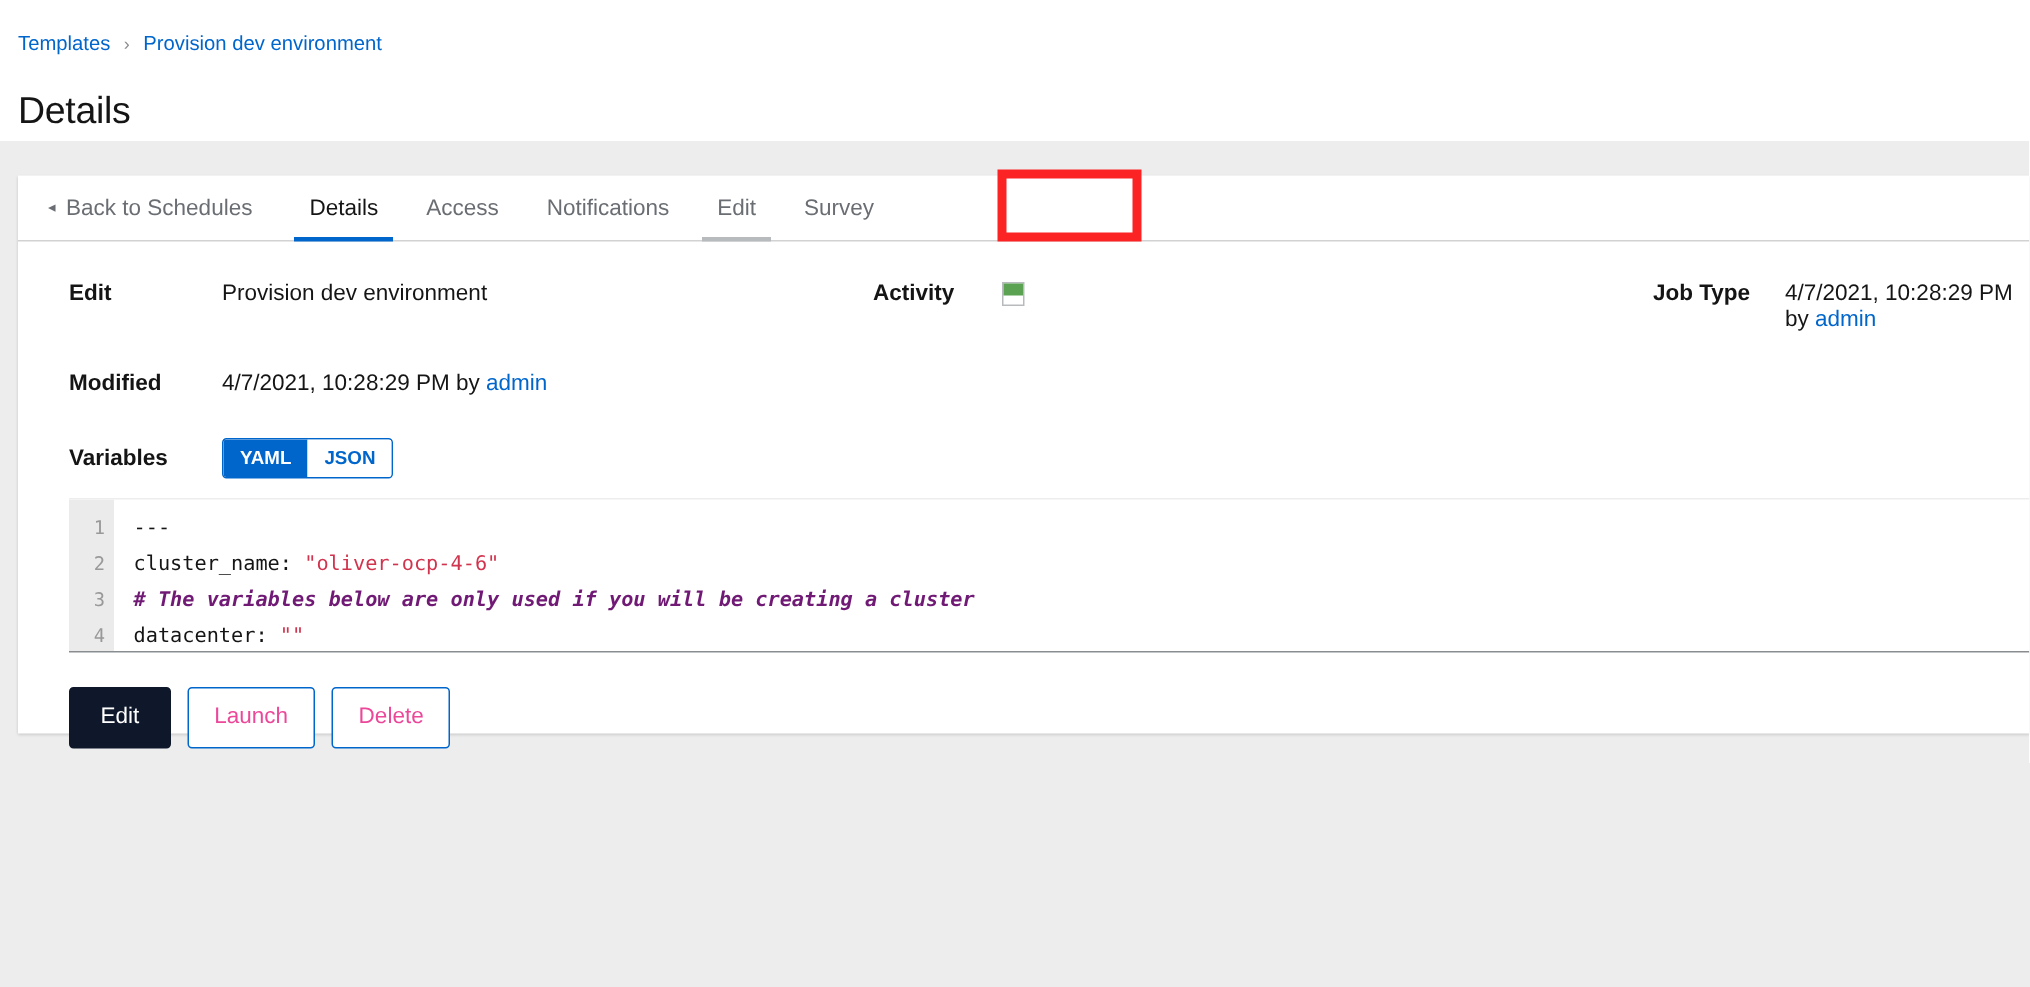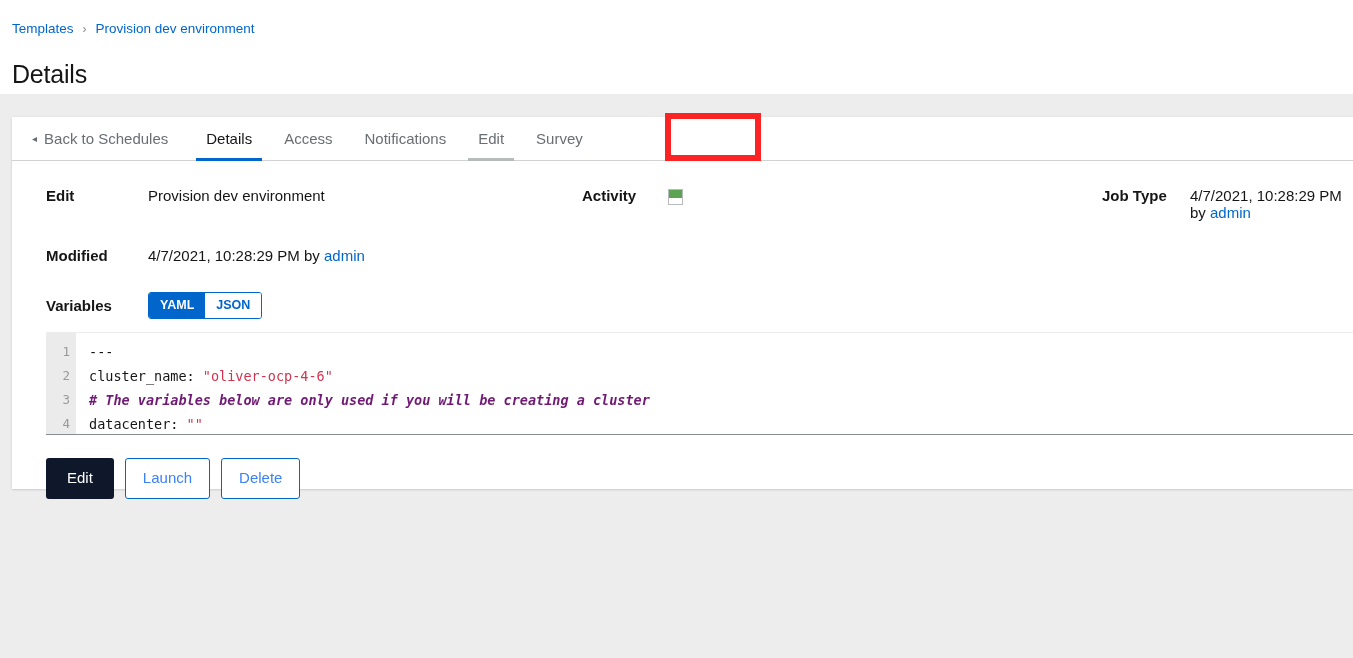--- a/index.html
+++ b/index.html
@@ -275,21 +275,21 @@
     line-height: 20px;
   }
   .btn-primary {
     background: #0f172a;
     color: #ffffff;
     border: 4px solid #0f172a;
     text-align: center;
   }
   .btn-secondary {
     background: #ffffff;
-    color: #3b82f6;
+    color: #ec4899;
     border: 1px solid #0066cc;
   }
 </style>
 </head>
 <body>
 
 <div class="page">
 
   <nav class="breadcrumb">
     <span class="crumb-link">Templates</span>

